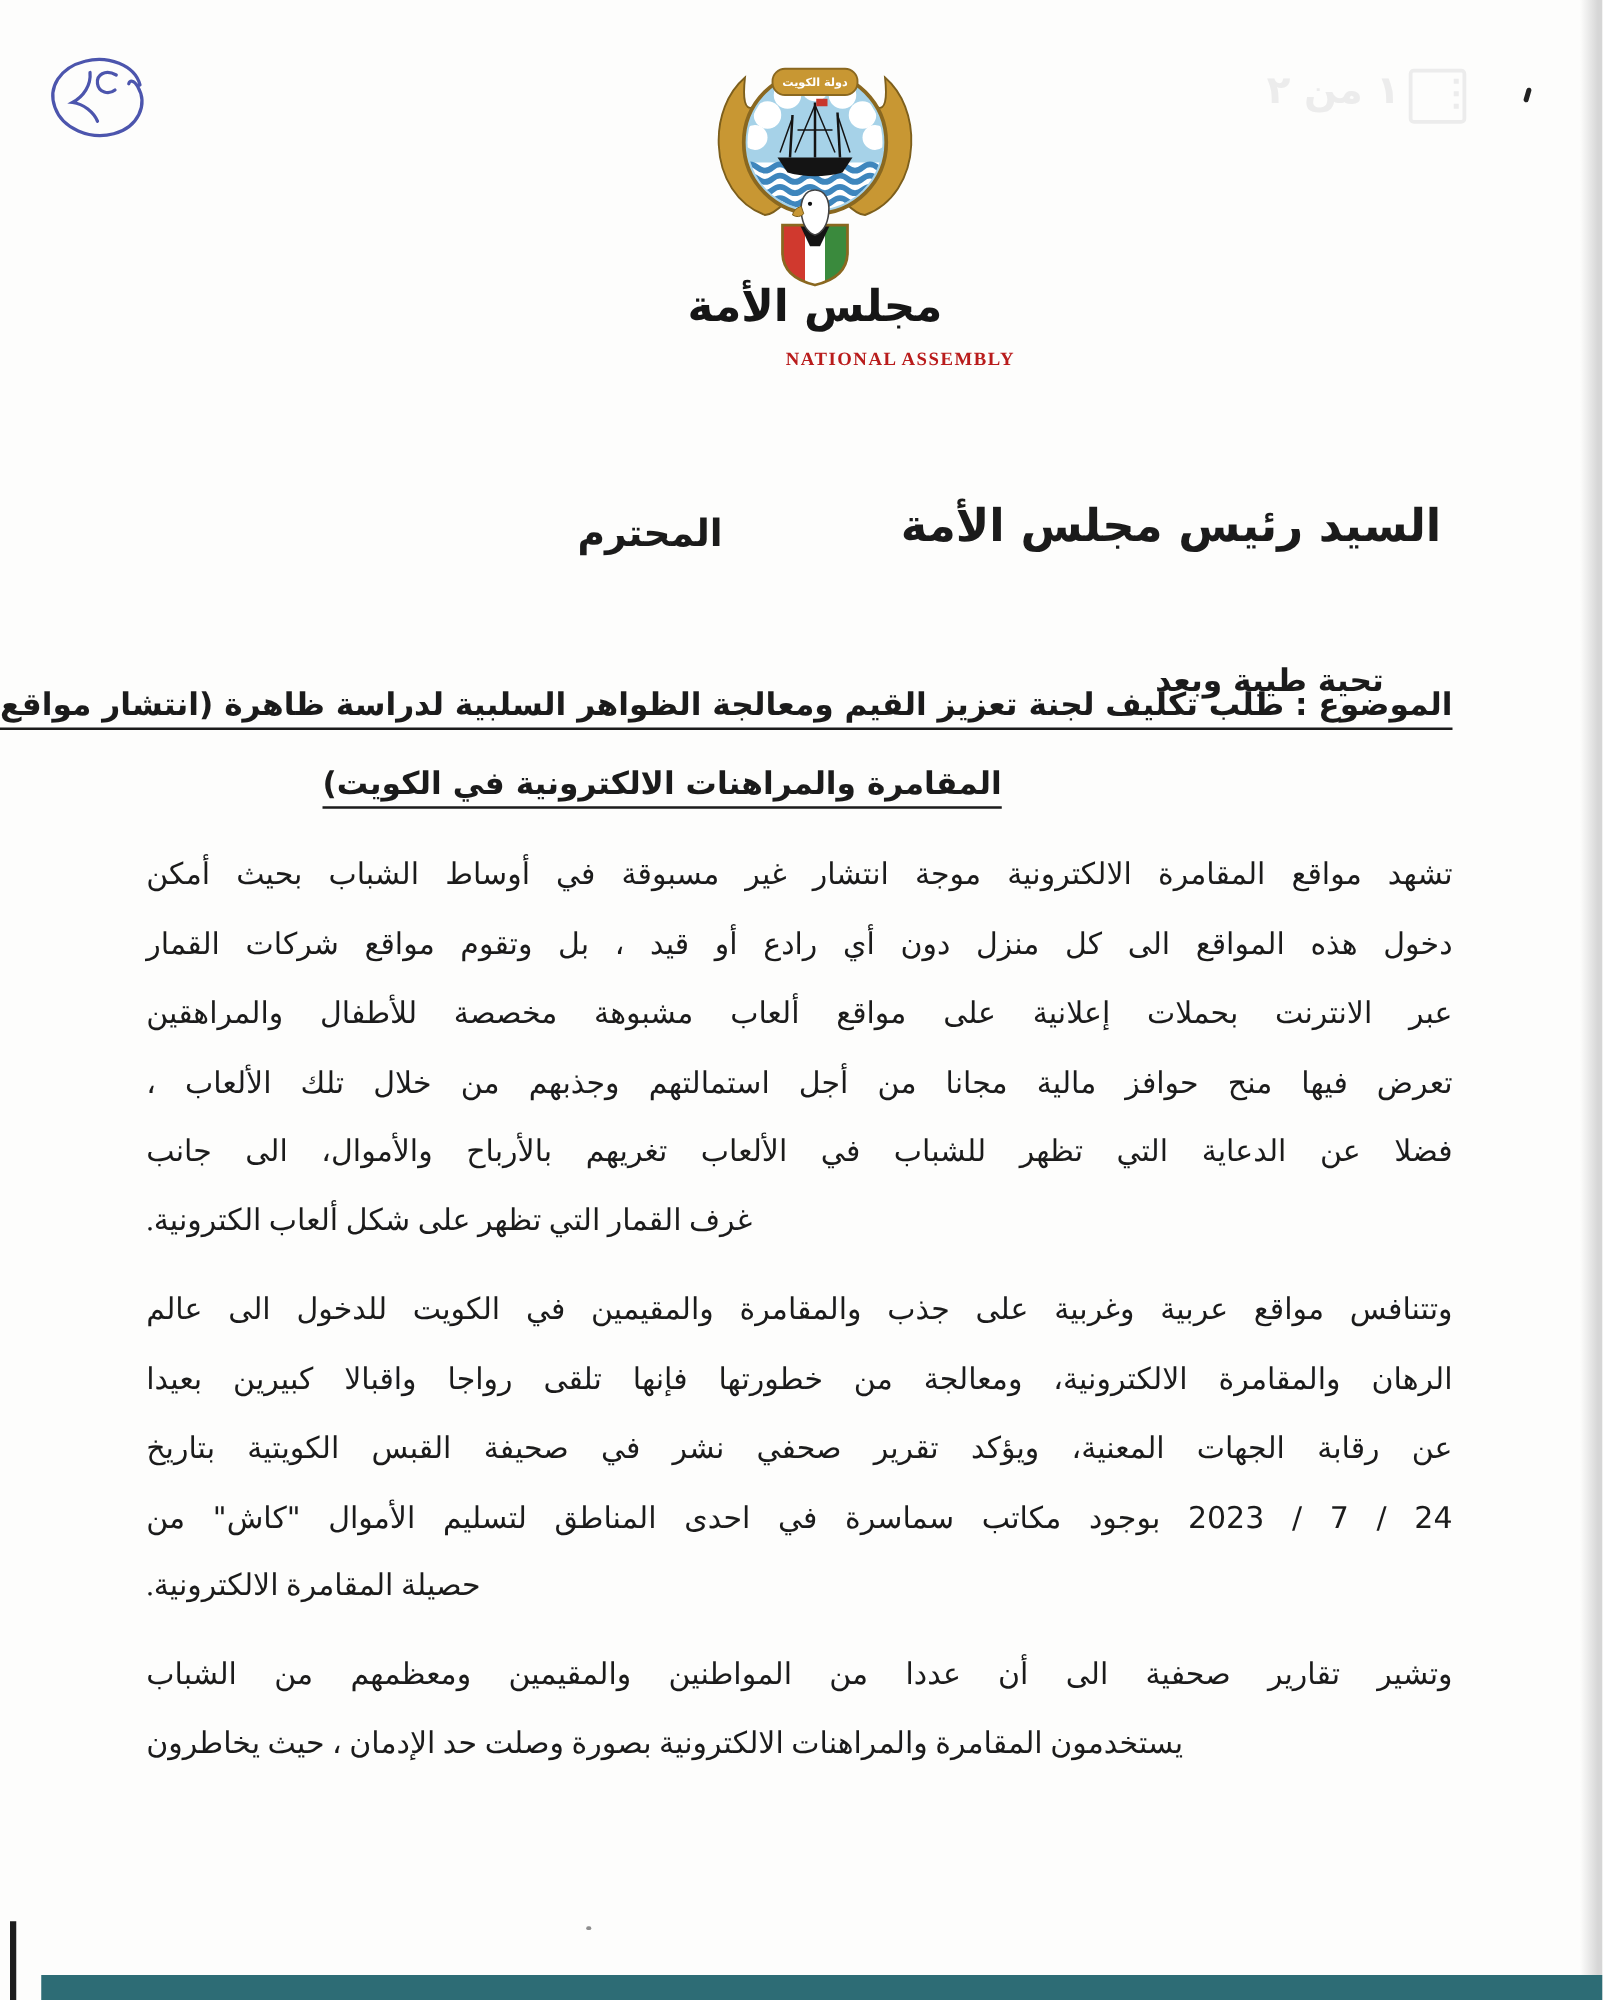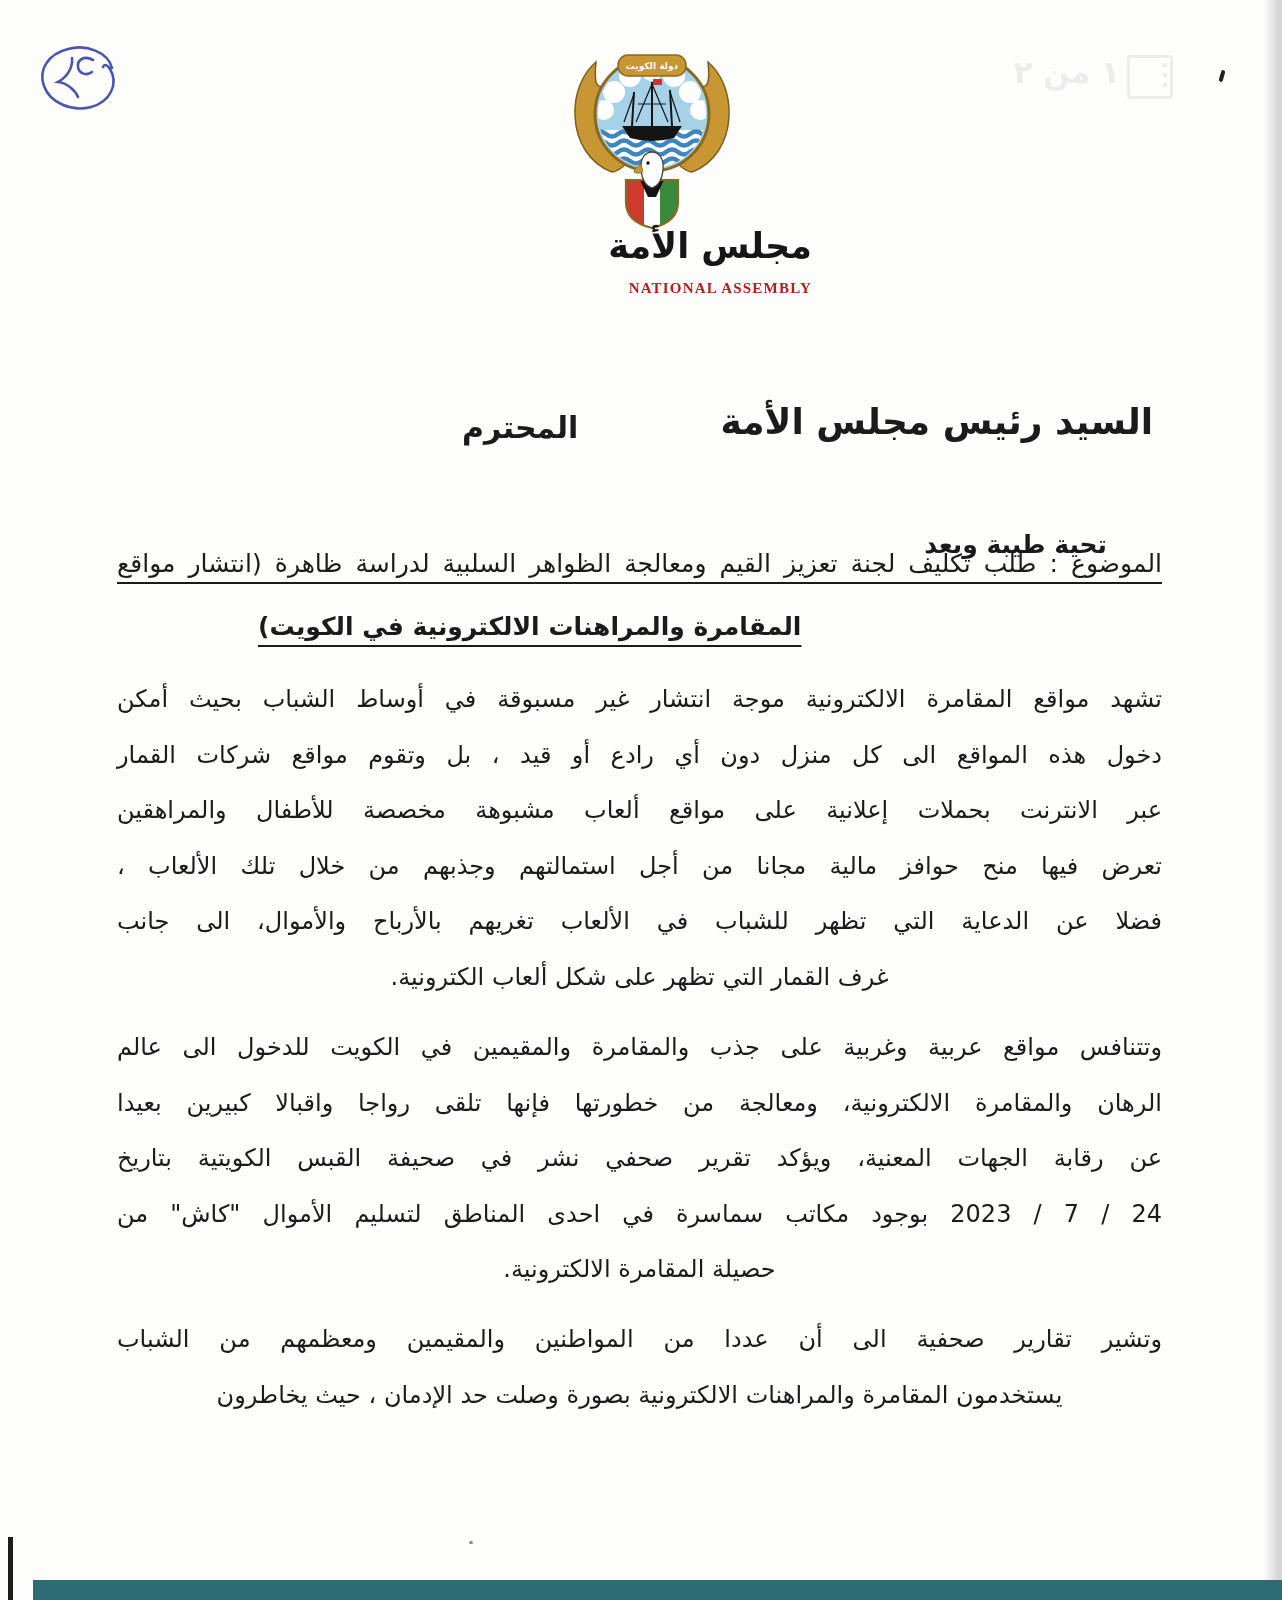--- a/index.html
+++ b/index.html
@@ -20,38 +20,38 @@
     transform:rotate(16deg);}
   .teal-bar{left:33px;top:1580px;width:1249px;height:20px;background:#2d6c75;}
   
   .wm-text{top:54px;right:162px;font-size:31px;color:#ececec;font-weight:bold;}
   .wm-square{left:1127px;top:55px;width:40px;height:38px;border:3px solid #ececec;border-radius:4px;}
   .wm-square i{position:absolute;right:3px;width:4px;height:4px;background:#ececec;display:block;}
   
   .hand{left:20px;top:24px;}
   
   .emblem-svg{left:552px;top:34px;}
-  .calligraphy{left:492px;top:226px;width:320px;
+  .calligraphy{left:492px;top:226px;width:320px;text-align:center;
     font-size:35px;font-weight:bold;color:#161616;}
   .org-en{left:492px;top:280px;width:320px;text-align:right;
     font-family:"Liberation Serif","DejaVu Serif",serif;
     font-size:15px;font-weight:bold;letter-spacing:1.2px;color:#b91c1c;}
   
   .recipient{top:401px;right:129px;font-size:36px;font-weight:bold;}
   .honorific{top:410px;left:462px;font-size:30px;font-weight:bold;text-align:right;}
   .greeting{top:486px;right:175px;font-size:25px;font-weight:bold;margin-top:44px;}
-  .subject1{top:549px;left:117px;width:1045px;font-size:25px;font-weight:normal;
+  .subject1{top:549px;left:117px;width:1045px;font-size:25px;font-weight:bold;
     text-align:justify;text-align-last:justify;white-space:nowrap;
     text-decoration:underline;text-decoration-thickness:2px;text-underline-offset:10px;}
   .subject2{top:612px;left:258px;font-size:25px;font-weight:bold;
     text-decoration:underline;text-decoration-thickness:2px;text-underline-offset:10px;}
   .para{left:117px;width:1045px;font-size:24px;line-height:55.5px;}
   .p1{top:672px;} .p2{top:1020px;} .p3{top:1312px;}
   .jline{text-align:justify;text-align-last:justify;white-space:nowrap;}
-  .eline{text-align:center;white-space:nowrap;}
+  .eline{text-align:left;white-space:nowrap;font-family:Liberation Serif, serif;}
 </style>
 </head>
 <body>
 
 <div class="abs edge-right"></div>
 <div class="abs edge-line-bl"></div>
 <div class="abs speck"></div>
 <div class="abs tick"></div>
 <div class="abs teal-bar"></div>
 

